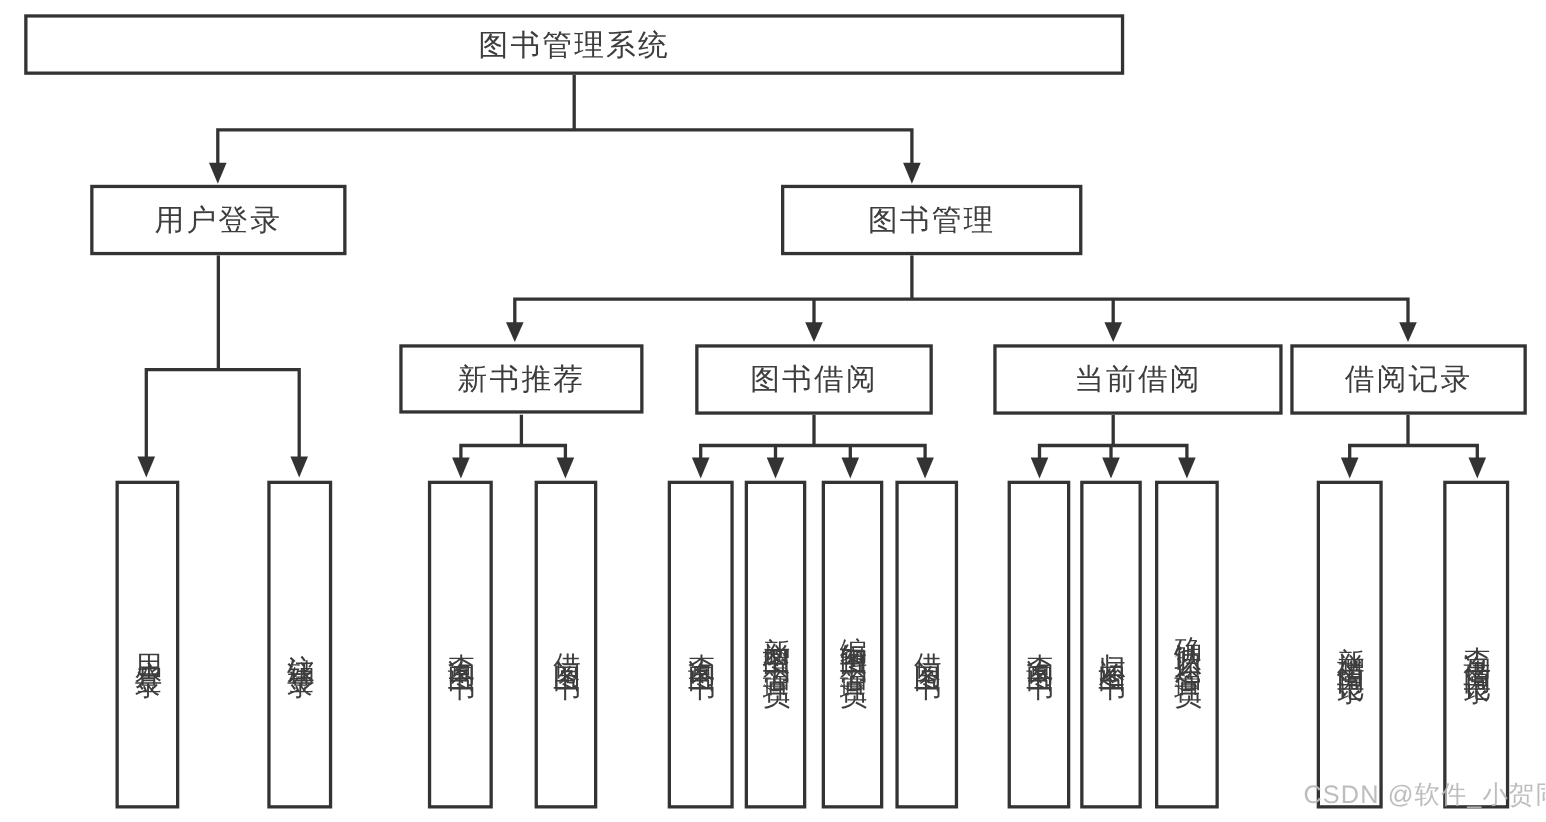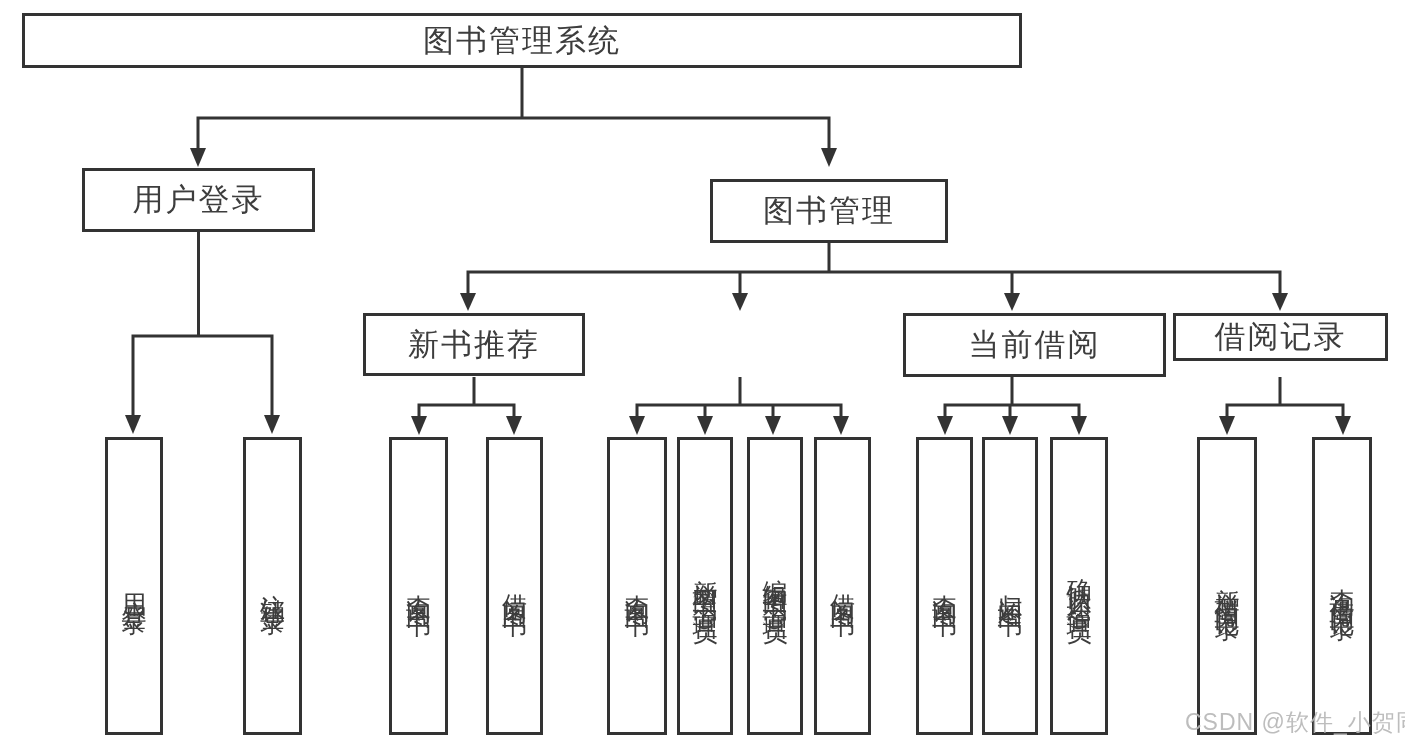--- a/index.html
+++ b/index.html
@@ -17,21 +17,21 @@
     width: 1405px; height: 747px;
   }
   .node {
     position: absolute;
     border: 3px solid #333333;
     background: #ffffff;
     display: flex;
     align-items: center;
     justify-content: center;
     color: #3d3d3d;
-    font-size: 31px;
+    font-size: 27px;
     letter-spacing: 2px;
     box-sizing: border-box;
     text-align: center;
     white-space: nowrap;
   }
   .vnode {
     position: absolute;
     border: 3px solid #333333;
     background: #ffffff;
     display: flex;
@@ -97,31 +97,34 @@
     </g>
   </svg>
 
   <div class="node" style="left:22px; top:13px; width:1000px; height:55px;">
     <span>图书管理系统</span>
   </div>
 
   <div class="node" style="left:82px; top:168px; width:233px; height:64px;">
     <span>用户登录</span>
   </div>
-  <div class="node" style="left:710px; top:168px; width:238px; height:64px;margin-top:11px;">
+  <div class="node" style="left:710px; top:168px; width:274px; height:64px;">
     <span>图书管理</span>
   </div>
 
   <div class="node" style="left:363px; top:313px; width:222px; height:63px;">
     <span>新书推荐</span>
   </div>
+  <div class="node" style="left:632px; top:313px; width:216px; height:64px;">
+    <span>图书借阅</span>
+  </div>
   <div class="node" style="left:903px; top:313px; width:263px; height:64px;">
     <span>当前借阅</span>
   </div>
-  <div class="node" style="left:1173px; top:313px; width:215px; height:48px;">
+  <div class="node" style="left:1173px; top:313px; width:215px; height:64px;">
     <span>借阅记录</span>
   </div>
 
   <div class="vnode" style="left:105px; top:437px; width:58px; height:298px;">
     <span>用户登录</span>
   </div>
   <div class="vnode" style="left:243px; top:437px; width:59px; height:298px;">
     <span>注销登录</span>
   </div>
 

